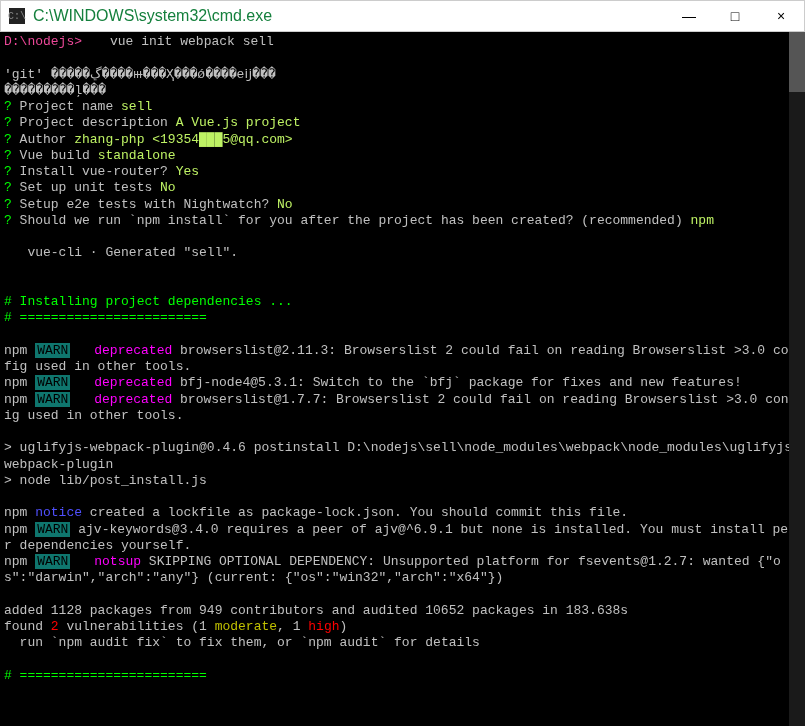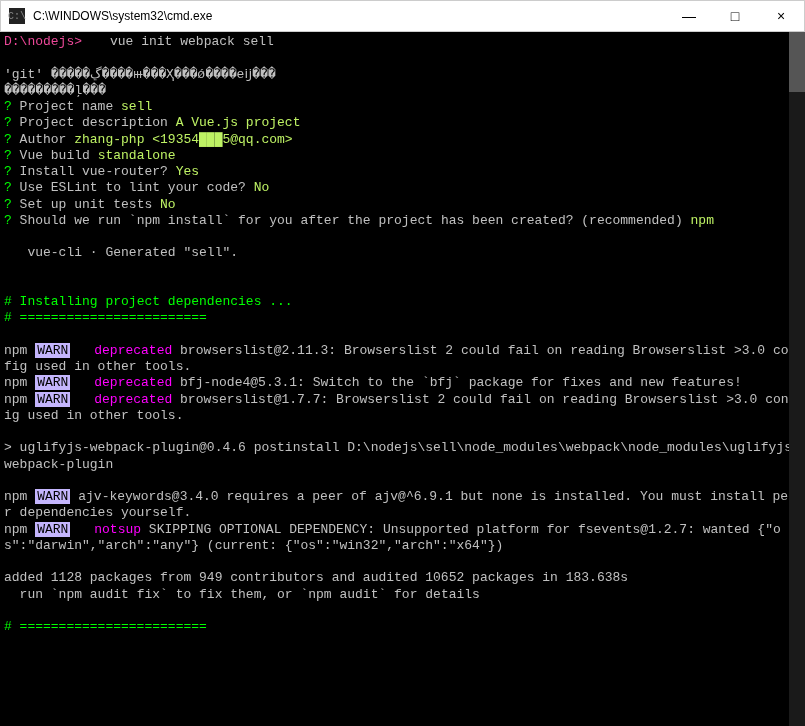--- a/index.html
+++ b/index.html
@@ -30,23 +30,23 @@
       background: #222;
       margin-right: 8px;
       display: flex;
       align-items: center;
       justify-content: center;
       font-size: 10px;
       color: #888;
     }
     .titlebar-title {
       flex: 1;
-      color: #000000;
+      color: #15803d;
       font-family: 'Segoe UI', Tahoma, sans-serif;
-      font-size: 12px;
+      font-size: 16px;
     }
     .titlebar-controls {
       display: flex;
     }
     .titlebar-btn {
       width: 46px;
       height: 30px;
       display: flex;
       align-items: center;
       justify-content: center;
@@ -63,21 +63,21 @@
       position: relative;
     }
     .line {
       white-space: pre-wrap;
       word-break: break-all;
     }
     .prompt { color: #ec4899; }
     .cmd { color: #c0c0c0; margin-left: 28px; }
     .white { color: #c0c0c0; }
     .green { color: #00ff00; }
-    .yellow-bg { background: #c4b5fd; color: #000; padding: 0 2px;}
+    .yellow-bg { background: #0f766e; color: #000; padding: 0 2px;}
     .yellow-text { color: #c0c000; }
     .magenta { color: #ff00ff; padding-left: 16px; }
     .red { color: #ff0000; }
     .blue { color: #5050ff; }
     .dim-cyan { color: #bef264; }
     .scrollbar {
       position: absolute;
       right: 0;
       top: 0;
       width: 16px;
@@ -113,40 +113,43 @@
   <div class="line"><span class="prompt">D:\nodejs&gt;</span><span class="cmd">vue init webpack sell</span></div>
   <div class="line">&nbsp;</div>
   <div class="line white">'git' �����ڲ����ⲿ���Ҳ���ǿ����еĳ���</div>
   <div class="line white">���������ļ���</div>
 
   <div class="line"><span class="green">? </span><span class="white">Project name </span><span class="dim-cyan">sell</span></div>
   <div class="line"><span class="green">? </span><span class="white">Project description </span><span class="dim-cyan">A Vue.js project</span></div>
   <div class="line"><span class="green">? </span><span class="white">Author </span><span class="dim-cyan">zhang-php &lt;19354███5@qq.com&gt;</span></div>
   <div class="line"><span class="green">? </span><span class="white">Vue build </span><span class="dim-cyan">standalone</span></div>
   <div class="line"><span class="green">? </span><span class="white">Install vue-router? </span><span class="dim-cyan">Yes</span></div>
-  <div class="line"><span class="green">? </span><span class="white">Use ESLint to lint your code? </span><span class="dim-cyan">No</span></div>
   <div class="line"><span class="green">? </span><span class="white">Set up unit tests </span><span class="dim-cyan">No</span></div>
+  <div class="line"><span class="green">? </span><span class="white">Setup e2e tests with Nightwatch? </span><span class="dim-cyan">No</span></div>
   <div class="line"><span class="green">? </span><span class="white">Should we run `npm install` for you after the project has been created? (recommended) </span><span class="dim-cyan">npm</span></div>
   <div class="line">&nbsp;</div>
   <div class="line white">   vue-cli · Generated "sell".</div>
   <div class="line">&nbsp;</div>
   <div class="line">&nbsp;</div>
 
   <div class="line"><span class="green"># </span><span class="green">Installing project dependencies ...</span></div>
   <div class="line green"># ========================</div>
   <div class="line">&nbsp;</div>
 
   <div class="line"><span class="white">npm </span><span class="yellow-bg">WARN</span><span class="magenta"> deprecated</span><span class="white"> browserslist@2.11.3: Browserslist 2 could fail on reading Browserslist &gt;3.0 config used in other tools.</span></div>
   <div class="line"><span class="white">npm </span><span class="yellow-bg">WARN</span><span class="magenta"> deprecated</span><span class="white"> bfj-node4@5.3.1: Switch to the `bfj` package for fixes and new features!</span></div>
   <div class="line"><span class="white">npm </span><span class="yellow-bg">WARN</span><span class="magenta"> deprecated</span><span class="white"> browserslist@1.7.7: Browserslist 2 could fail on reading Browserslist &gt;3.0 config used in other tools.</span></div>
   <div class="line">&nbsp;</div>
   <div class="line white">&gt; uglifyjs-webpack-plugin@0.4.6 postinstall D:\nodejs\sell\node_modules\webpack\node_modules\uglifyjs-webpack-plugin</div>
+  <div class="line white">&gt; node lib/post_install.js</div>
   <div class="line">&nbsp;</div>
+  <div class="line"><span class="white">npm </span><span class="blue">notice</span><span class="white"> created a lockfile as package-lock.json. You should commit this file.</span></div>
   <div class="line"><span class="white">npm </span><span class="yellow-bg">WARN</span><span class="white"> ajv-keywords@3.4.0 requires a peer of ajv@^6.9.1 but none is installed. You must install peer dependencies yourself.</span></div>
   <div class="line"><span class="white">npm </span><span class="yellow-bg">WARN</span><span class="magenta"> notsup</span><span class="white"> SKIPPING OPTIONAL DEPENDENCY: Unsupported platform for fsevents@1.2.7: wanted {"os":"darwin","arch":"any"} (current: {"os":"win32","arch":"x64"})</span></div>
   <div class="line">&nbsp;</div>
 
   <div class="line white">added 1128 packages from 949 contributors and audited 10652 packages in 183.638s</div>
+  <div class="line"><span class="white">found </span><span class="red">2</span><span class="white"> vulnerabilities (1 </span><span class="yellow-text">moderate</span><span class="white">, 1 </span><span class="red">high</span><span class="white">)</span></div>
   <div class="line white">  run `npm audit fix` to fix them, or `npm audit` for details</div>
   <div class="line">&nbsp;</div>
 
   <div class="line green"># ========================</div>
 </div>
 
 </body></html>

